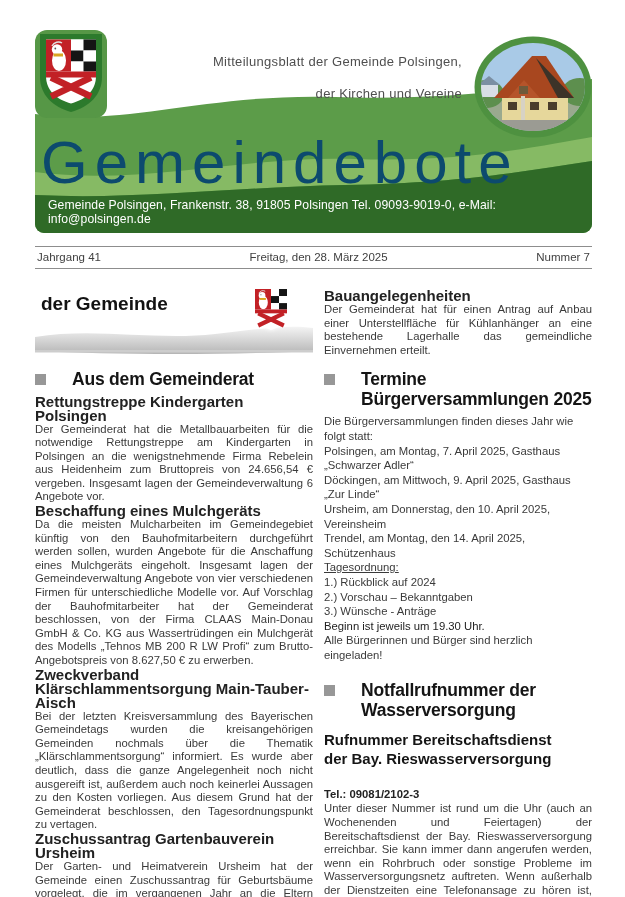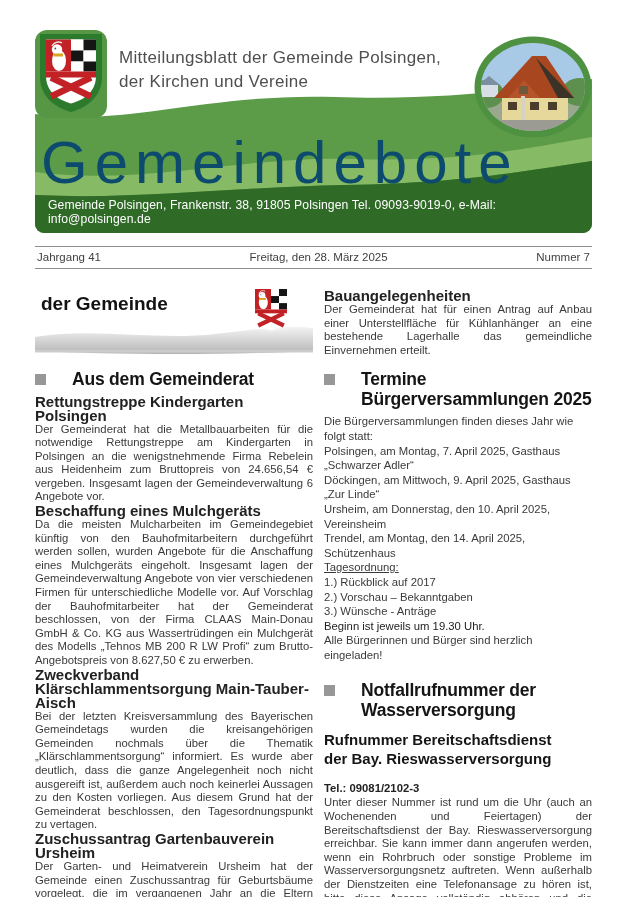--- a/index.html
+++ b/index.html
@@ -9,21 +9,21 @@
     font-family:"Liberation Sans",sans-serif;color:#3a3a3a;
   }
   .page{position:absolute;left:35px;top:30px;width:557px}
 
   
   .masthead{position:relative;width:557px;height:203px}
   .waves-wrap{position:absolute;inset:0;border-radius:4px 4px 9px 9px;overflow:hidden;z-index:0}
   .crest-box{position:absolute;left:0;top:0;width:72px;height:88px;background:#569746;border-radius:12px;z-index:2}
   .crest-box svg{position:absolute;left:4px;top:3px}
   .mast-subtitle{position:absolute;left:84px;right:130px;top:16px;z-index:2;
-    text-align:left;font-size:17px;line-height:24px;color:#4f4f4f;letter-spacing:.3px}
+    text-align:right;font-size:13px;line-height:32px;color:#4f4f4f;letter-spacing:.3px}
   .oval-photo{position:absolute;right:0;top:6px;z-index:2}
   .brand-title{position:absolute;left:6px;top:102px;z-index:3;color:#0c4a6e;
     font-size:60px;line-height:62px;letter-spacing:7px;font-weight:400}
   .mast-addr{position:absolute;left:13px;bottom:7px;z-index:3;color:#fff;font-size:12.2px;letter-spacing:.1px}
 
   
   .issuebar{margin-top:13px;border-top:1.5px solid #8d8d8d;border-bottom:1.5px solid #8d8d8d;
     display:flex;justify-content:space-between;align-items:flex-start;
     padding:4px 2px 5px 2px;font-size:11.5px;color:#3f3f3f}
 
@@ -42,21 +42,21 @@
   .sec-head{display:flex;gap:26px;align-items:flex-start;margin:13px 0 5px 0}
   .sec-head .sq{width:11px;height:11px;background:#979797;margin-top:4px;flex:none}
   .sec-head .t{font-size:17.5px;line-height:19.5px;color:#151515;font-weight:bold;letter-spacing:-.2px}
 
   
   .art h3{font-size:15px;line-height:14px;color:#222;font-weight:bold}
   .art p, .body-p{font-size:11.3px;line-height:13.6px;text-align:justify;color:#3a3a3a}
   .line{font-size:11.3px;line-height:14.6px;color:#3a3a3a}
   .u{text-decoration:underline}
   .b{font-weight:normal;color:#222}
-  .sub-head{font-size:15px;line-height:19px;font-weight:bold;color:#151515;margin:10px 0 13px 0}
+  .sub-head{font-size:15px;line-height:19px;font-weight:bold;color:#151515;margin:10px 0 19px 0}
   .tel-line{font-size:11.3px;line-height:15px;font-weight:bold;color:#222}
 </style>
 </head>
 <body>
 
 <svg width="0" height="0" style="position:absolute" aria-hidden="true">
   <defs>
     <g id="shieldArt">
       <path d="M0,0 H50 V36 C50,52 39,60 25,64 C11,60 0,52 0,36 Z" fill="#ffffff"></path>
       <path d="M0,0 H25 V32 H0 Z" fill="#c22126"></path>
@@ -195,21 +195,21 @@
       <div class="sec-head">
         <span class="sq"></span>
         <span class="t">Termine Bürgerversammlungen 2025</span>
       </div>
       <div class="line">Die Bürgerversammlungen finden dieses Jahr wie folgt statt:</div>
       <div class="line">Polsingen, am Montag, 7. April 2025, Gasthaus „Schwarzer Adler“</div>
       <div class="line">Döckingen, am Mittwoch, 9. April 2025, Gasthaus „Zur Linde“</div>
       <div class="line">Ursheim, am Donnerstag, den 10. April 2025, Vereinsheim</div>
       <div class="line">Trendel, am Montag, den 14. April 2025, Schützenhaus</div>
       <div class="line u">Tagesordnung:</div>
-      <div class="line">1.) Rückblick auf 2017</div>
+      <div class="line">1.) Rückblick auf 2024</div>
       <div class="line">2.) Vorschau – Bekanntgaben</div>
       <div class="line">3.) Wünsche - Anträge</div>
       <div class="line b">Beginn ist jeweils um 19.30 Uhr.</div>
       <div class="line">Alle Bürgerinnen und Bürger sind herzlich eingeladen!</div>
 
       <div class="sec-head" style="margin-top:19px">
         <span class="sq"></span>
         <span class="t">
           <span>Notfallrufnummer der</span><br>
           <span>Wasserversorgung</span>

